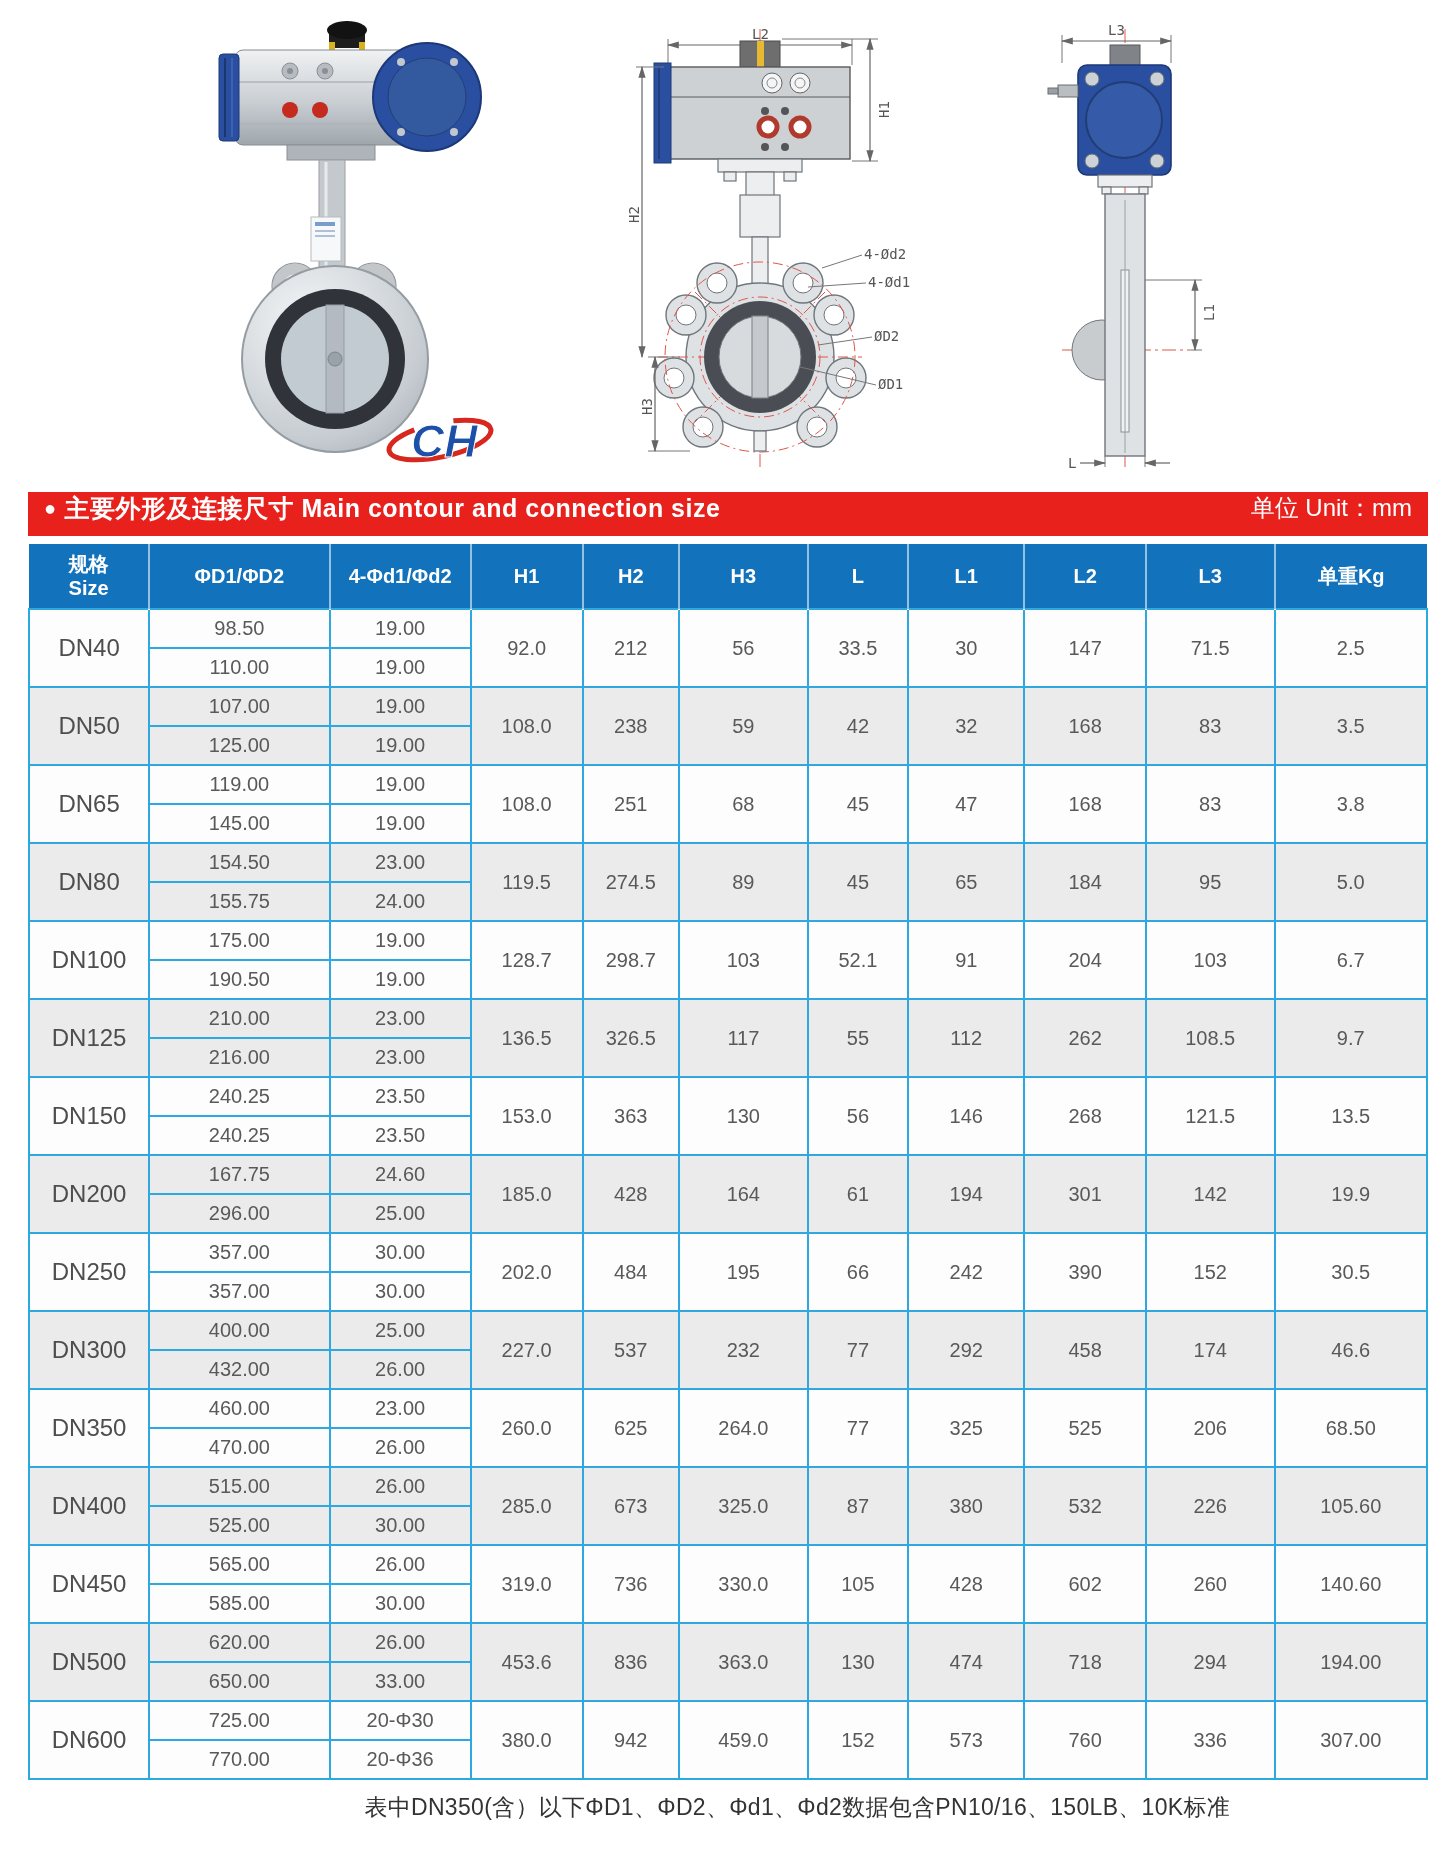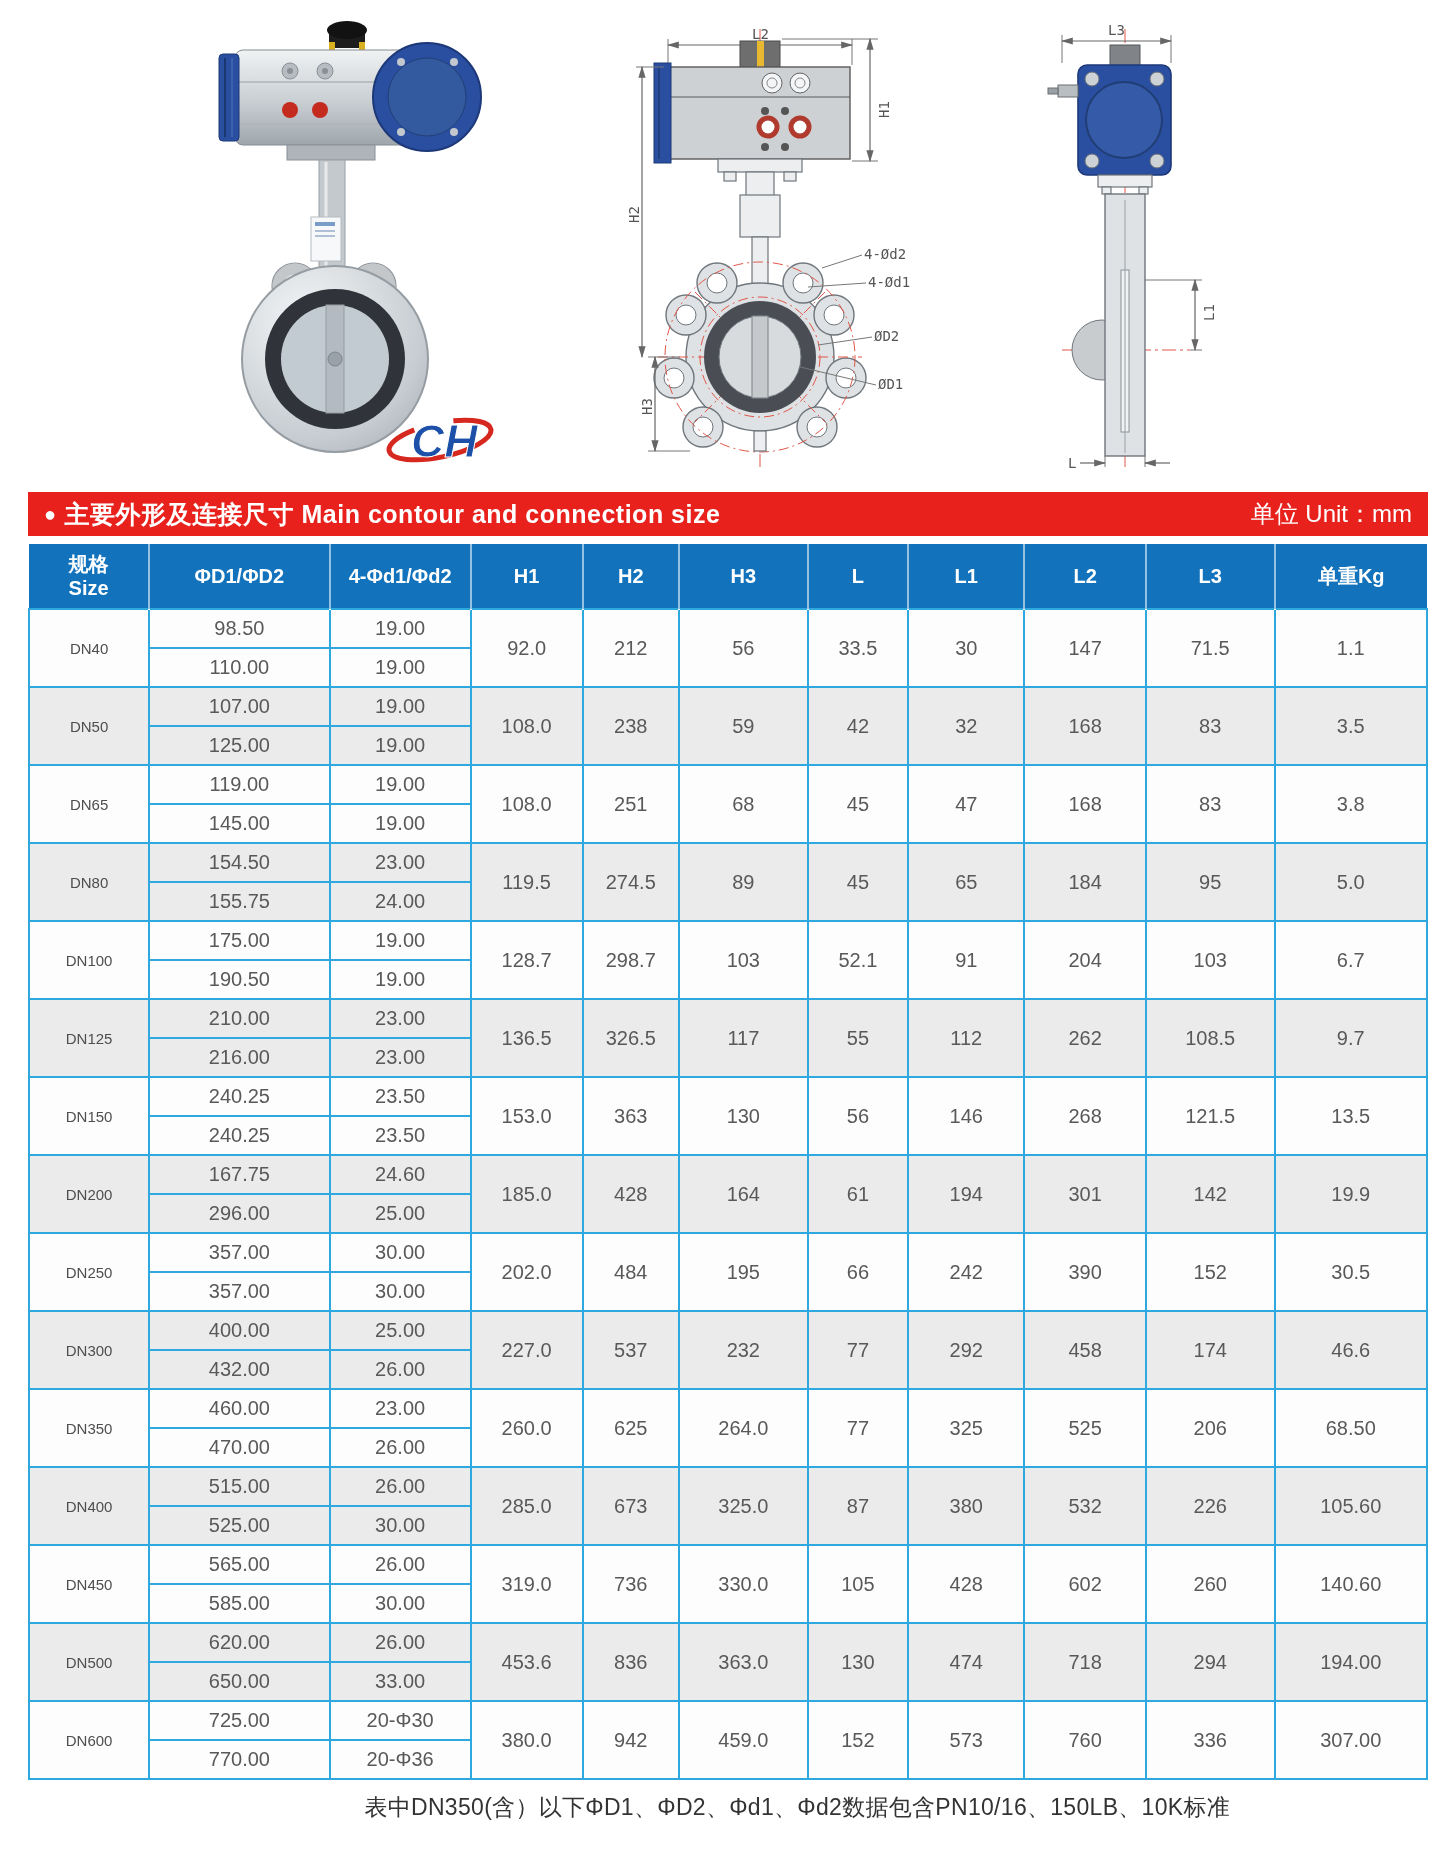--- a/index.html
+++ b/index.html
@@ -14,21 +14,21 @@
   .dim{stroke:#666;stroke-width:1.2;fill:none;}
   .ext{stroke:#777;stroke-width:1;fill:none;}
   .cl{stroke:#E0564A;stroke-width:1;fill:none;stroke-dasharray:14 4 3 4;}
   .rc{stroke:#E0564A;stroke-width:1;fill:none;stroke-dasharray:10 4 2 4;}
   .dlab{fill:#555;font-size:14px;font-family:"DejaVu Sans Mono","Liberation Mono",monospace;}
   .steel{fill:#DFE2E4;stroke:#6F767C;stroke-width:1.4;}
   .steel2{fill:#ECEEEF;stroke:#6F767C;stroke-width:1.2;}
   
   .secbar{
     position:absolute;left:28px;top:492px;width:1400px;height:44px;
-    background:#E8211D;color:#fff;display:flex;align-items:center;
+    background:#E8211D;color:#fff;display:flex;align-items:flex-start;
     justify-content:space-between;box-sizing:border-box;padding:0 16px;
   }
   .secbar .title{font-size:25px;font-weight:bold;letter-spacing:.5px;}
   .secbar .bullet{font-size:20px;margin-right:8px;vertical-align:2px;}
   .secbar .unit{font-size:24px;}
   
   .dimtable{
     position:absolute;left:28px;top:544px;width:1400px;
     border-collapse:collapse;table-layout:fixed;
   }
@@ -38,21 +38,21 @@
     border-right:2px solid rgba(255,255,255,.55);
   }
   .dimtable th:last-child{border-right:none;}
   .dimtable td{
     border:2px solid #2FA8DF;text-align:center;vertical-align:middle;
     font-size:20px;color:#595959;padding:0;
   }
   .dimtable tbody tr{height:39px;}
   .dimtable tr.g1 td{background:#FDFDFD;}
   .dimtable tr.g0 td{background:#EBEBEB;}
-  .dimtable td.size{font-size:15px;color:#4e4e4e;}
+  .dimtable td.size{font-size:24px;color:#4e4e4e;}
   
   .footnote{
     position:absolute;right:226px;top:1792px;font-size:23px;color:#333;
     letter-spacing:.3px;
     margin-left:35px;
   }
 </style>
 </head>
 <body>
 
@@ -303,21 +303,21 @@
         <td rowspan="2" class="size">DN40</td>
         <td>98.50</td>
         <td>19.00</td>
         <td rowspan="2">92.0</td>
         <td rowspan="2">212</td>
         <td rowspan="2">56</td>
         <td rowspan="2">33.5</td>
         <td rowspan="2">30</td>
         <td rowspan="2">147</td>
         <td rowspan="2">71.5</td>
-        <td rowspan="2">1.1</td>
+        <td rowspan="2">2.5</td>
       </tr>
       <tr class="g1">
         <td>110.00</td>
         <td>19.00</td>
       </tr>
       <tr class="g0">
         <td rowspan="2" class="size">DN50</td>
         <td>107.00</td>
         <td>19.00</td>
         <td rowspan="2">108.0</td>

